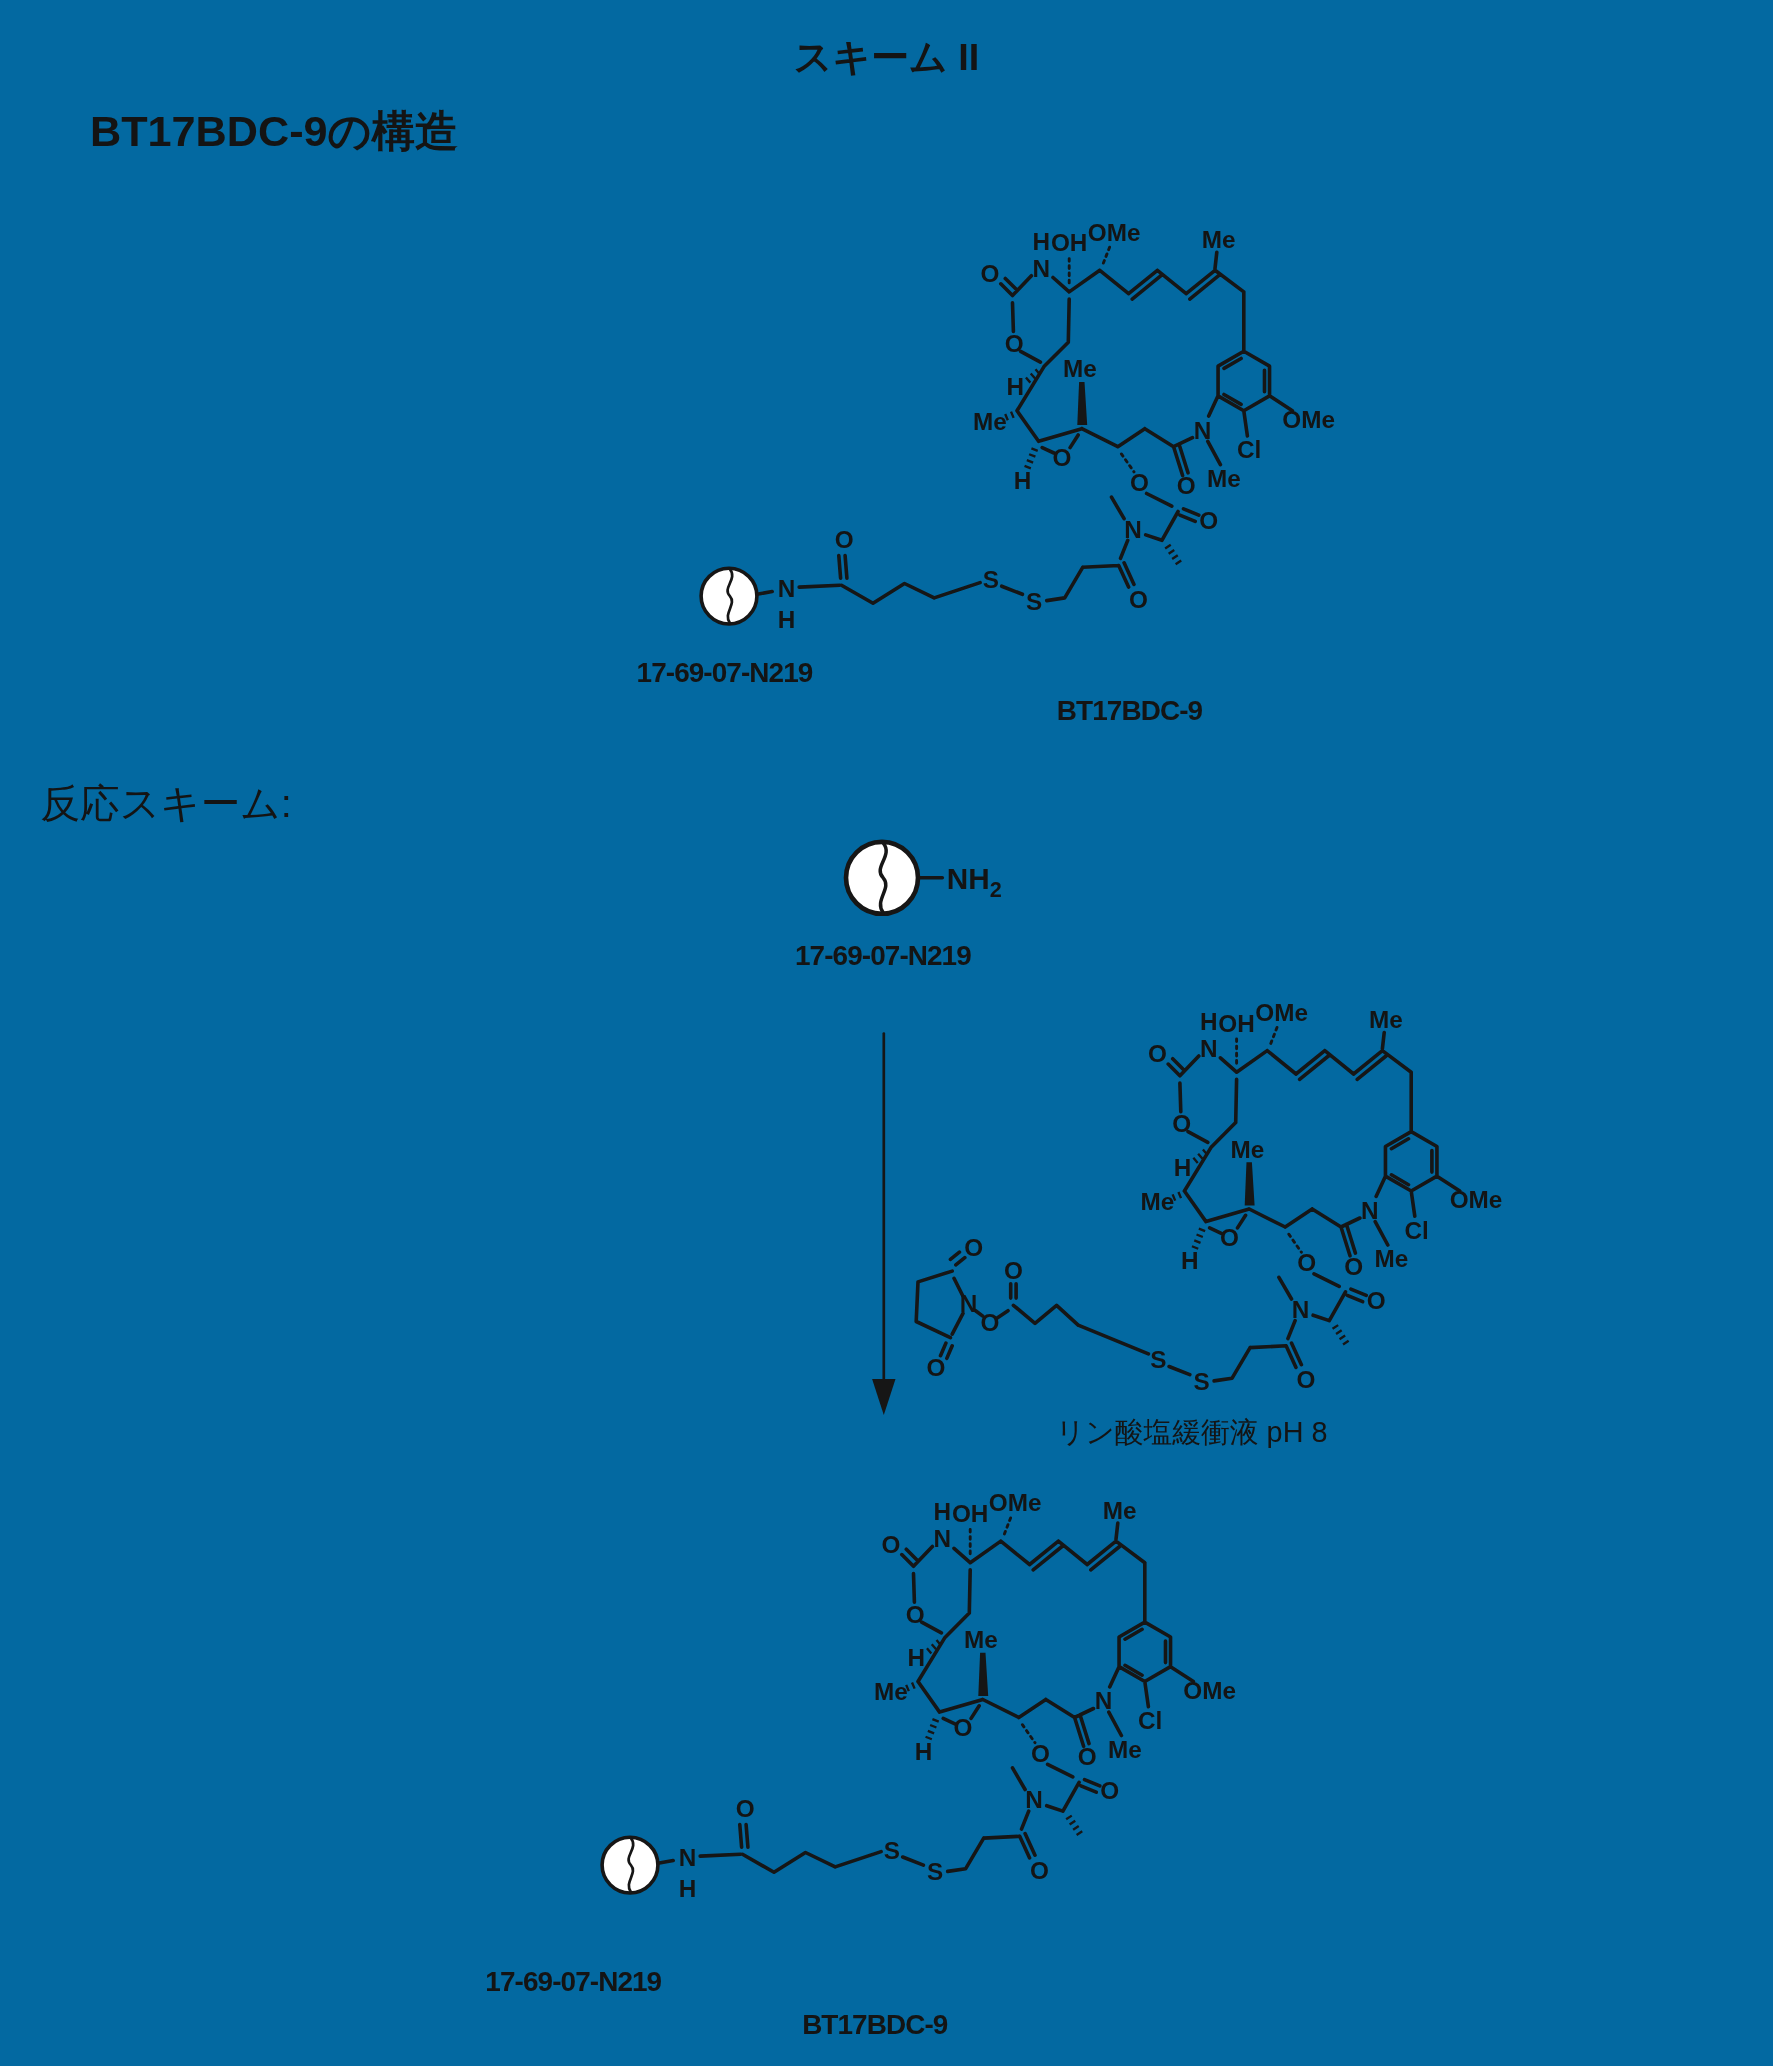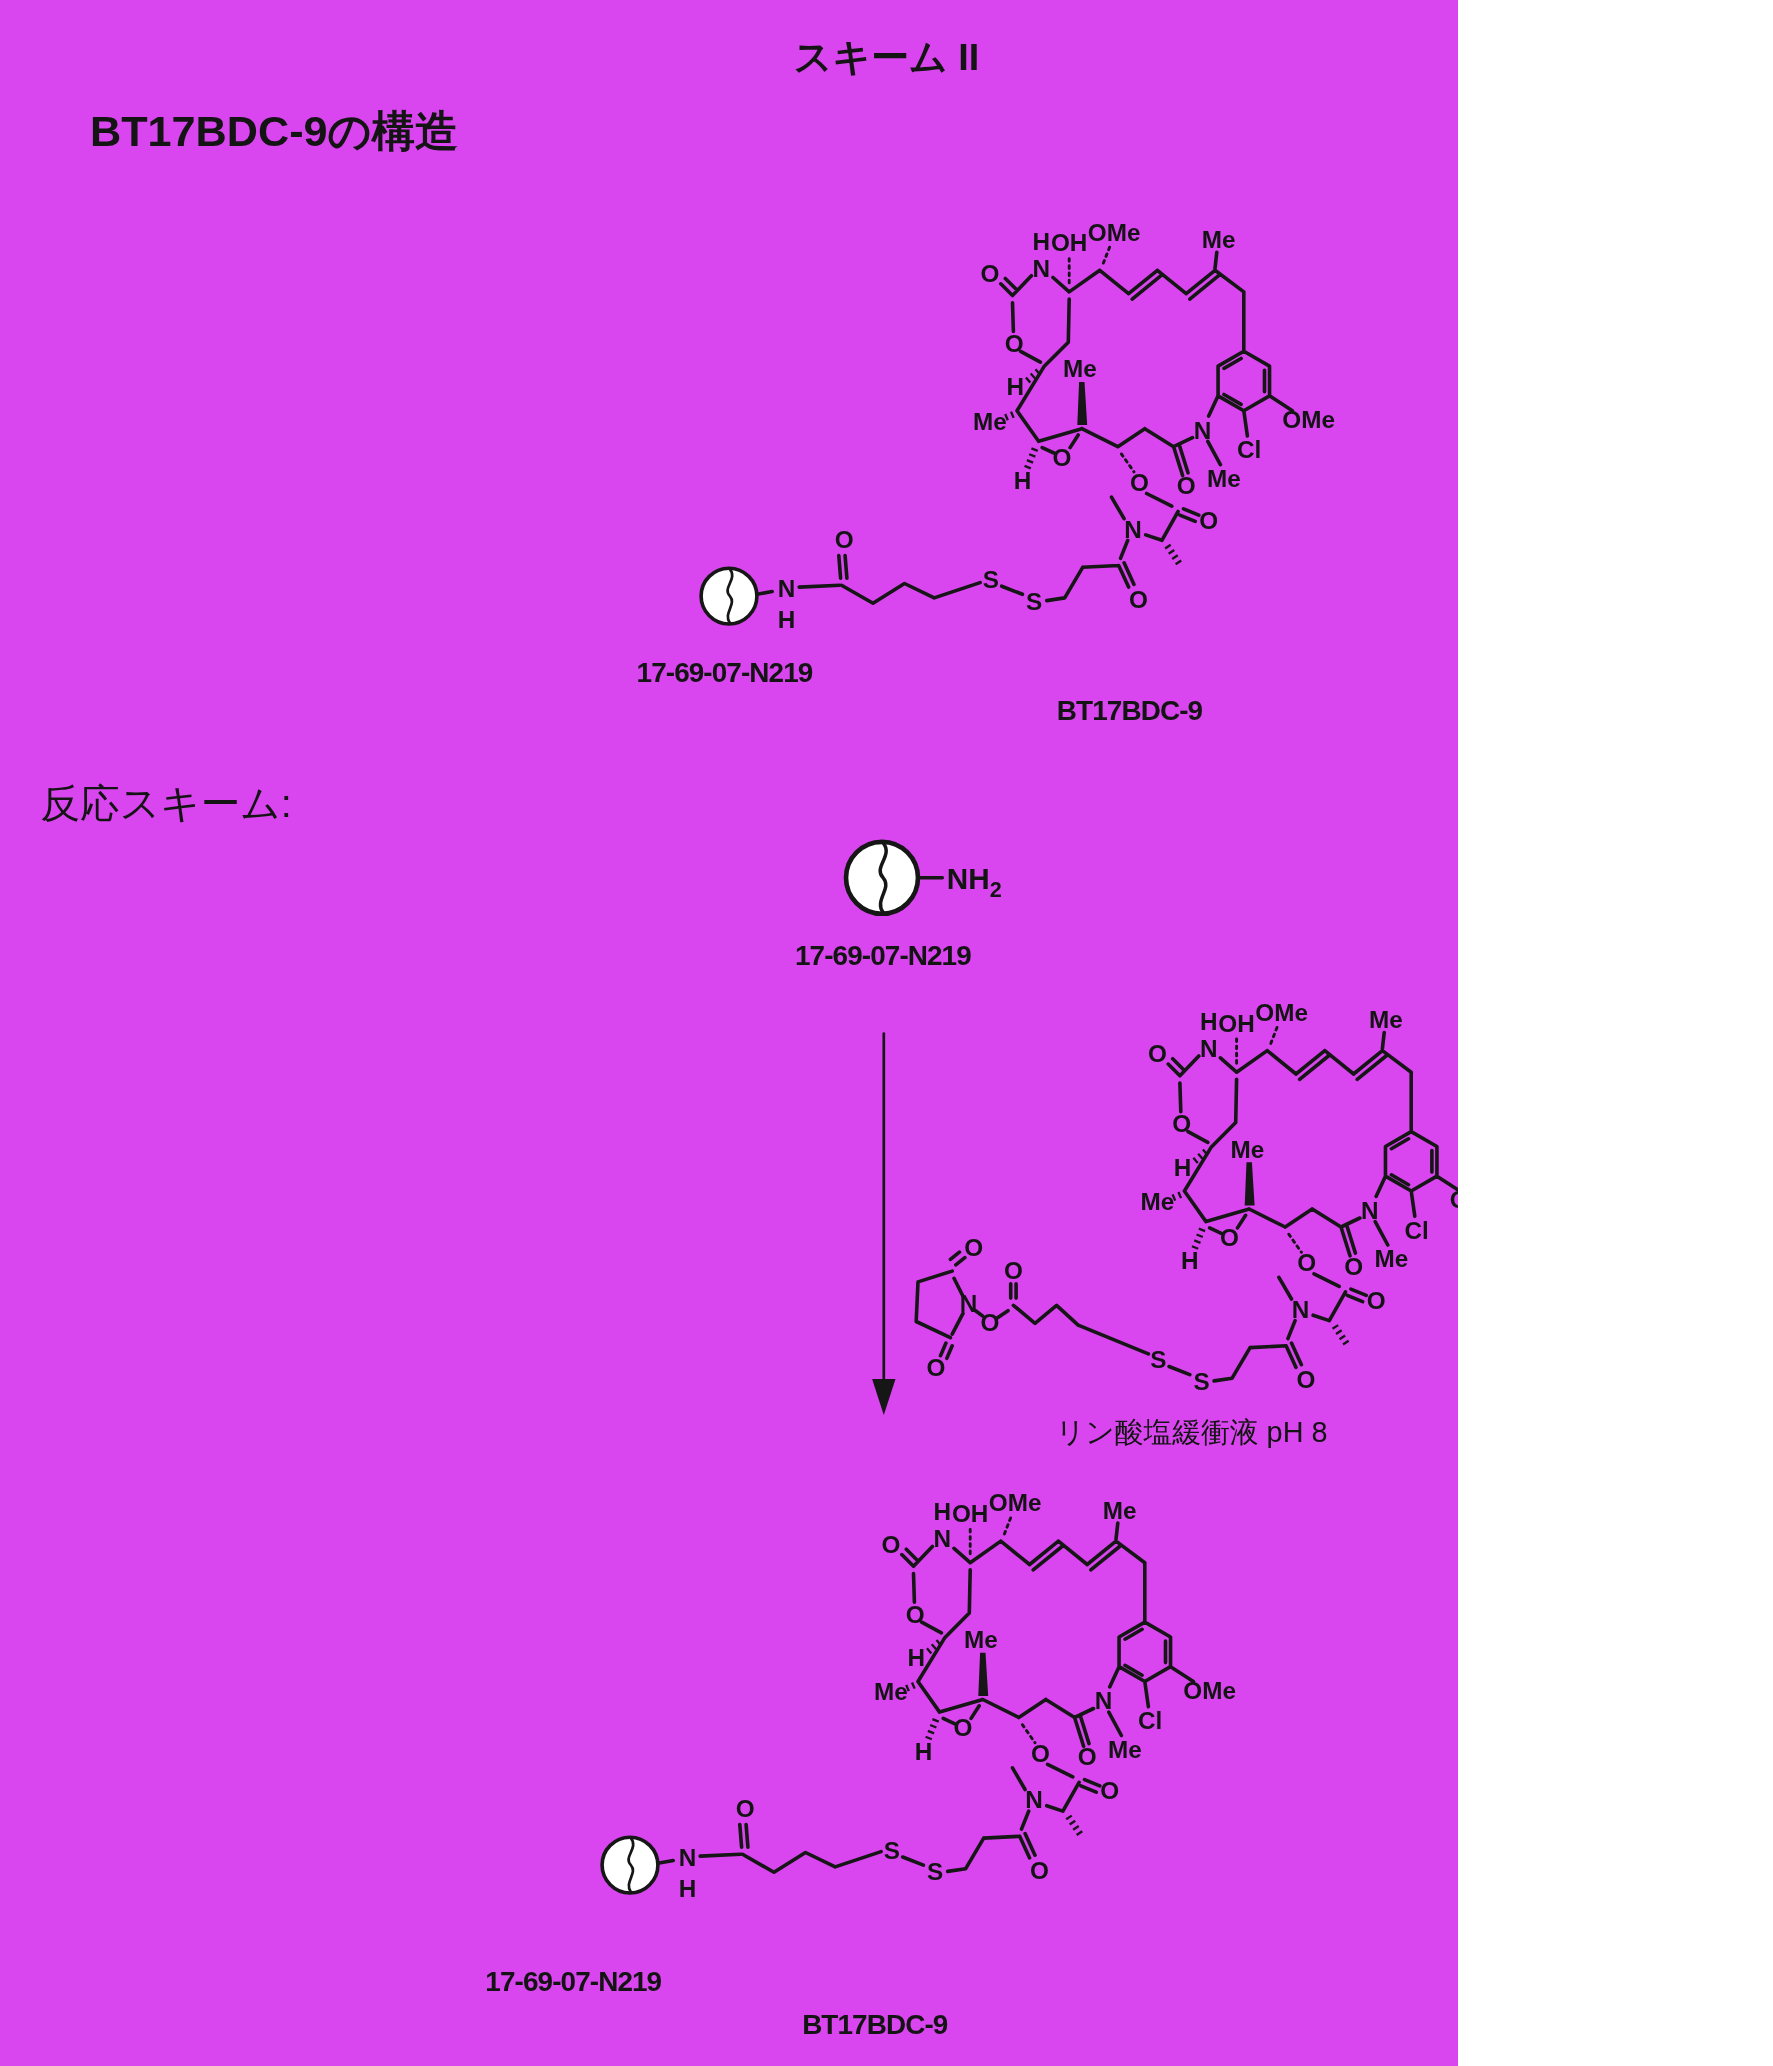--- a/index.html
+++ b/index.html
@@ -1,16 +1,16 @@
 <!DOCTYPE html>
 <html style="font-size:14.4px"><head>
 <meta charset="utf-8">
 <style>
   html,body{margin:0;padding:0;background:#ffffff;}
-  #page{position:relative;width:1458px;height:2067px;background:#d946ef;overflow:hidden;}
+  #page{position:relative;width:1773px;height:2067px;background:#0369a1;overflow:hidden;}
   svg{position:absolute;left:0;top:0;}
   svg text{font-family:"Liberation Sans","DejaVu Sans",sans-serif;fill:#141414;}
   .atom{font-size:27px;font-weight:bold;text-anchor:middle;}
   .caption{font-size:31px;font-weight:bold;text-anchor:middle;letter-spacing:-1px;}
   .title{font-size:42px;font-weight:bold;text-anchor:middle;}
   .heading{font-size:48px;font-weight:bold;text-anchor:start;}
   .rheading{font-size:44px;font-weight:normal;text-anchor:start;}
   .cond{font-size:32px;font-weight:normal;text-anchor:start;}
   .nh2{font-size:33px;font-weight:bold;text-anchor:start;}
   .bond{stroke:#161616;stroke-width:4;fill:none;stroke-linecap:round;stroke-linejoin:round;}

